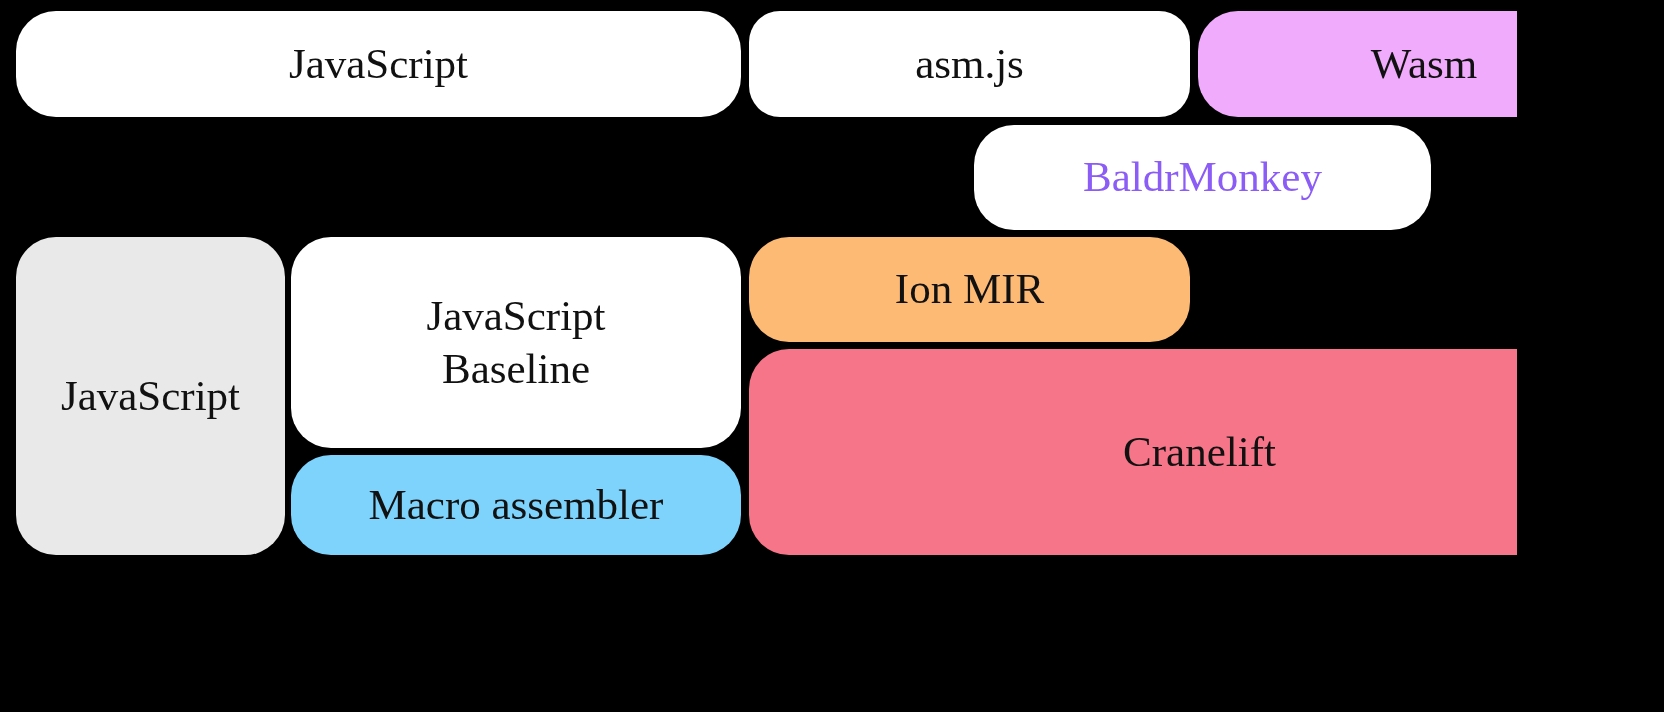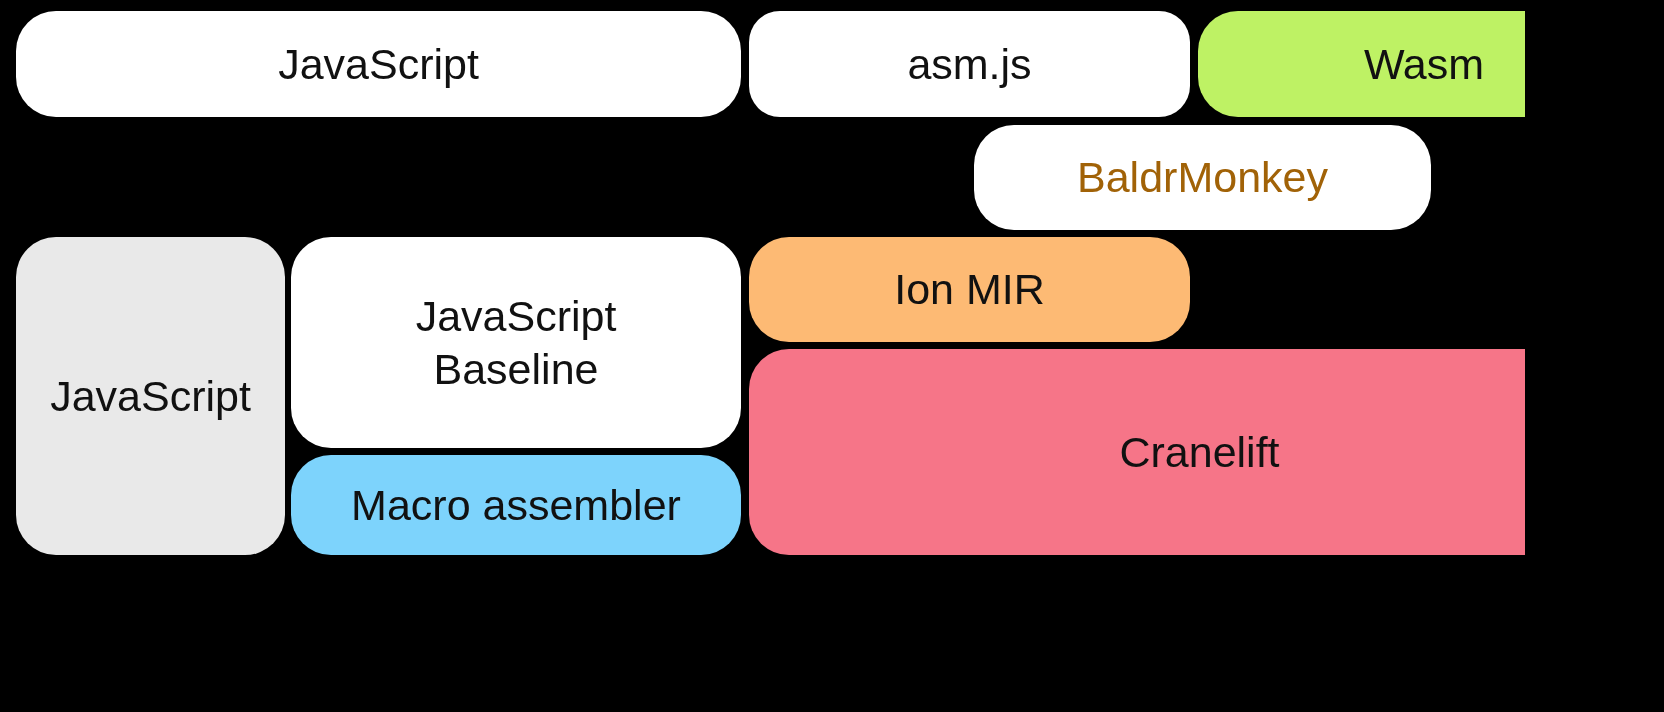--- a/index.html
+++ b/index.html
@@ -6,22 +6,21 @@
     margin: 0;
     padding: 0;
     background: #000;
   }
   .stage {
     position: relative;
     width: 1517px;
     height: 712px;
     background: #000;
     overflow: hidden;
-    font-family: Liberation Sans, sans-serif;
-    padding-left: 8px;
+    font-family: Liberation Serif, serif;
   }
   .node {
     position: absolute;
     border-radius: 40px;
     display: flex;
     align-items: center;
     justify-content: center;
     text-align: center;
     font-size: 43px;
     line-height: 1.22;
@@ -41,21 +40,21 @@
   .n-cranelift           { left:  749px; top: 349px; width:  901px; height: 206px; }
   .n-macro-assembler     { left:  291px; top: 455px; width:  450px; height: 100px; }
   .n-native-machine-code { left:  291px; top: 562px; width: 1359px; height: 101px; }
 </style>
 </head>
 <body>
 
 <div class="stage" style="background: rgb(0, 0, 0);">
   <div class="node n-javascript" style="background: rgb(255, 255, 255); color: rgb(17, 17, 17);">JavaScript</div>
   <div class="node n-asmjs" style="background: rgb(255, 255, 255); color: rgb(17, 17, 17);">asm.js</div>
-  <div class="node n-wasm" style="background: #bef264; color: rgb(17, 17, 17);">Wasm</div>
-  <div class="node n-baldrmonkey" style="background: rgb(255, 255, 255); color: #a16207;">BaldrMonkey</div>
+  <div class="node n-wasm" style="background: #f0abfc; color: rgb(17, 17, 17);">Wasm</div>
+  <div class="node n-baldrmonkey" style="background: rgb(255, 255, 255); color: #8b5cf6;">BaldrMonkey</div>
   <div class="node n-interpreter" style="background: rgb(233, 233, 233); color: rgb(17, 17, 17);">JavaScript</div>
   <div class="node n-javascript-baseline" style="background: rgb(255, 255, 255); color: rgb(17, 17, 17);">JavaScript
 Baseline</div>
   <div class="node n-ion-mir" style="background: #fdba74; color: rgb(17, 17, 17);">Ion MIR</div>
   <div class="node n-cranelift" style="background: rgb(246, 117, 136); color: rgb(17, 17, 17);">Cranelift</div>
   <div class="node n-macro-assembler" style="background: #7dd3fc; color: rgb(17, 17, 17);">Macro assembler</div>
 </div>
 
 </body></html>

